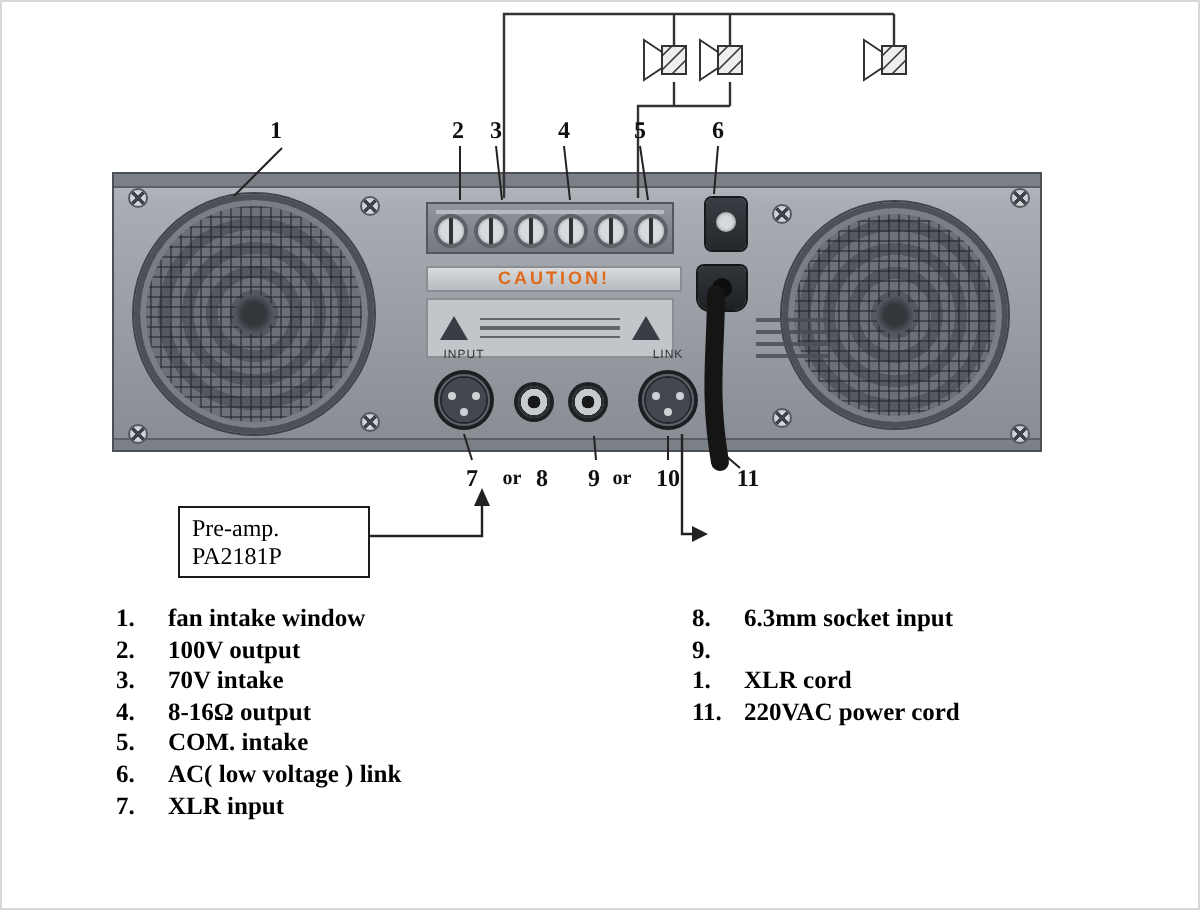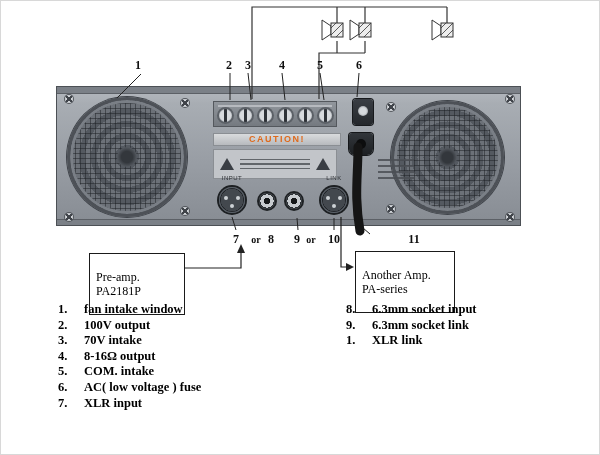--- a/index.html
+++ b/index.html
@@ -67,21 +67,21 @@
   .inlet::after{content:"";position:absolute;left:7px;top:6px;width:10px;height:10px;border-radius:50%;background:#0c0d0e;}
   .spec{position:absolute;left:320px;top:68px;width:38px;height:32px;z-index:4;}
   .spec i{display:block;height:2px;background:#4b4f55;margin:4px 1px;opacity:.85;}
 
   
   .co{position:absolute;transform:translateX(-50%);font-size:12px;font-weight:600;color:#101010;z-index:6;}
   .co.or{font-size:10px;font-weight:700;}
 
   
   .refbox{position:absolute;z-index:6;background:#fff;border:1.2px solid #1a1a1a;
-      font-size:12px;line-height:14px;padding:16px 6px;color:#000;}
+      font-size:12px;line-height:14px;padding:3px 6px;color:#000;}
 
   
   .legend{position:absolute;z-index:6;font-weight:bold;font-size:12.5px;color:#000;}
   .lrow{display:flex;line-height:15.6px;}
   .lnum{width:26px;flex:0 0 26px;}
   .ltext{white-space:nowrap;}
 </style>
 </head>
 <body>
 
@@ -214,30 +214,26 @@
   <span class="co" style="left:281px;top:57px;">4</span>
   <span class="co" style="left:319px;top:57px;">5</span>
   <span class="co" style="left:358px;top:57px;">6</span>
 
   <span class="co" style="left:235px;top:231px;">7</span>
   <span class="co or" style="left:255px;top:233px;">or</span>
   <span class="co" style="left:270px;top:231px;">8</span>
   <span class="co" style="left:296px;top:231px;">9</span>
   <span class="co or" style="left:310px;top:233px;">or</span>
   <span class="co" style="left:333px;top:231px;">10</span>
-  <span class="co" style="left:373px;top:231px;margin-left:40px;">11</span>
+  <span class="co" style="left:373px;top:231px;">11</span>
 
   <div class="refbox" style="left:88px;top:252px;width:82px;">
     <div>Pre-amp.</div>
     <div>PA2181P</div>
   </div>
-  <div class="refbox" style="left:354px;top:250px;width:86px;">
-    <div>Another Amp.</div>
-    <div>PA-series</div>
-  </div>
 
   <div class="legend" style="left:57px;top:301px;">
     <div class="lrow">
         <span class="lnum">1.</span>
         <span class="ltext">fan intake window</span>
       </div>
     <div class="lrow">
         <span class="lnum">2.</span>
         <span class="ltext">100V output</span>
       </div>
@@ -248,35 +244,38 @@
     <div class="lrow">
         <span class="lnum">4.</span>
         <span class="ltext">8-16Ω output</span>
       </div>
     <div class="lrow">
         <span class="lnum">5.</span>
         <span class="ltext">COM. intake</span>
       </div>
     <div class="lrow">
         <span class="lnum">6.</span>
-        <span class="ltext">AC( low voltage ) fuse</span>
+        <span class="ltext">AC( low voltage ) link</span>
       </div>
     <div class="lrow">
         <span class="lnum">7.</span>
         <span class="ltext">XLR input</span>
       </div>
   </div>
   <div class="legend" style="left:345px;top:301px;">
     <div class="lrow">
         <span class="lnum">8.</span>
         <span class="ltext">6.3mm socket input</span>
       </div>
     <div class="lrow">
         <span class="lnum">9.</span>
-        <span class="ltext">6.3mm socket link</span>
       </div>
     <div class="lrow">
         <span class="lnum">1.</span>
-        <span class="ltext">XLR link</span>
+        <span class="ltext">XLR cord</span>
+      </div>
+    <div class="lrow">
+        <span class="lnum">11.</span>
+        <span class="ltext">220VAC power cord</span>
       </div>
   </div>
 
 </div>
 
 </body></html>

